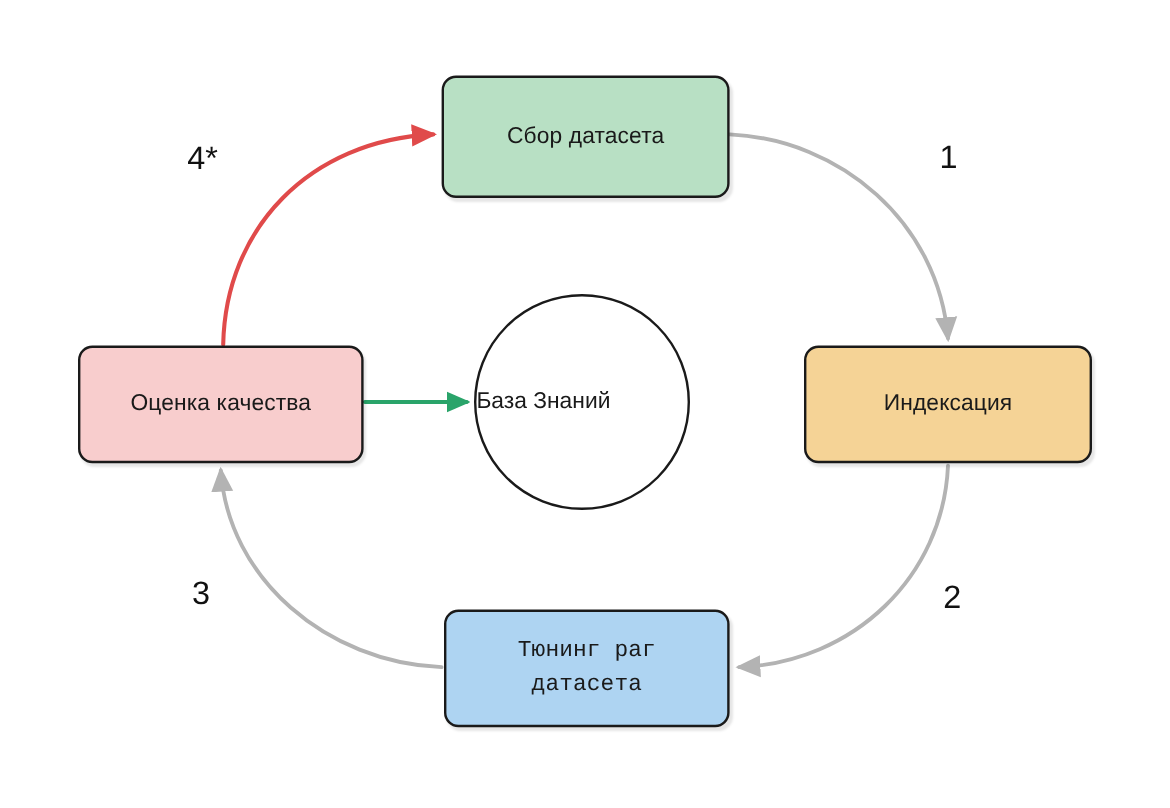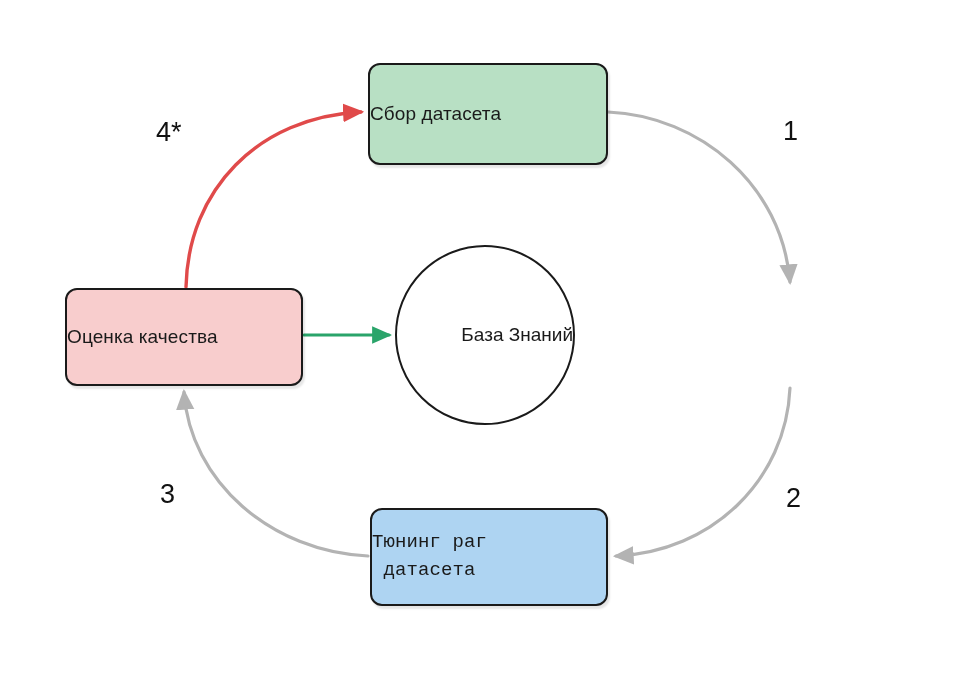--- a/index.html
+++ b/index.html
@@ -24,36 +24,37 @@
     width: 975px;
     height: 673px;
   }
   .node-box {
     position: absolute;
     box-sizing: border-box;
     border: 2.5px solid #1a1a1a;
     border-radius: 12px;
     display: flex;
     align-items: center;
+    justify-content: center;
     text-align: center;
     color: #1a1a1a;
     font-size: 19px;
     line-height: 1.45;
     letter-spacing: 0.1px;
     box-shadow: 2px 3px 2px rgba(0,0,0,0.10);
   }
   .node-circle {
     position: absolute;
     box-sizing: border-box;
     border: 2.5px solid #1a1a1a;
     border-radius: 50%;
     background: #ffffff;
     display: flex;
     align-items: center;
-    justify-content: flex-end;
+    justify-content: flex-start;
     text-align: center;
     color: #1a1a1a;
     font-size: 19px;
   }
   .step-label {
     position: absolute;
     color: #111111;
     font-size: 27px;
     line-height: 1;
     white-space: nowrap;
@@ -95,20 +96,23 @@
 
     <path d="M 186 287 C 188 190 258 117 361 112" fill="none" stroke="#e04a4a" stroke-width="3.4" stroke-linecap="round" marker-end="url(#arrow-red)"></path>
 
     <path d="M 304 335 L 389 335" fill="none" stroke="#2aa46a" stroke-width="3.2" stroke-linecap="round" marker-end="url(#arrow-green)"></path>
   </svg>
 
   <div class="node-box" id="box-dataset">
     <span>Сбор датасета</span>
   </div>
 
+  <div class="node-box" id="box-indexing">
+    <span>Индексация</span>
+  </div>
 
   <div class="node-box" id="box-tuning">
     <span>
       <span>Тюнинг раг</span><br>
       <span>датасета</span>
     </span>
   </div>
 
   <div class="node-box" id="box-quality">
     <span>Оценка качества</span>

